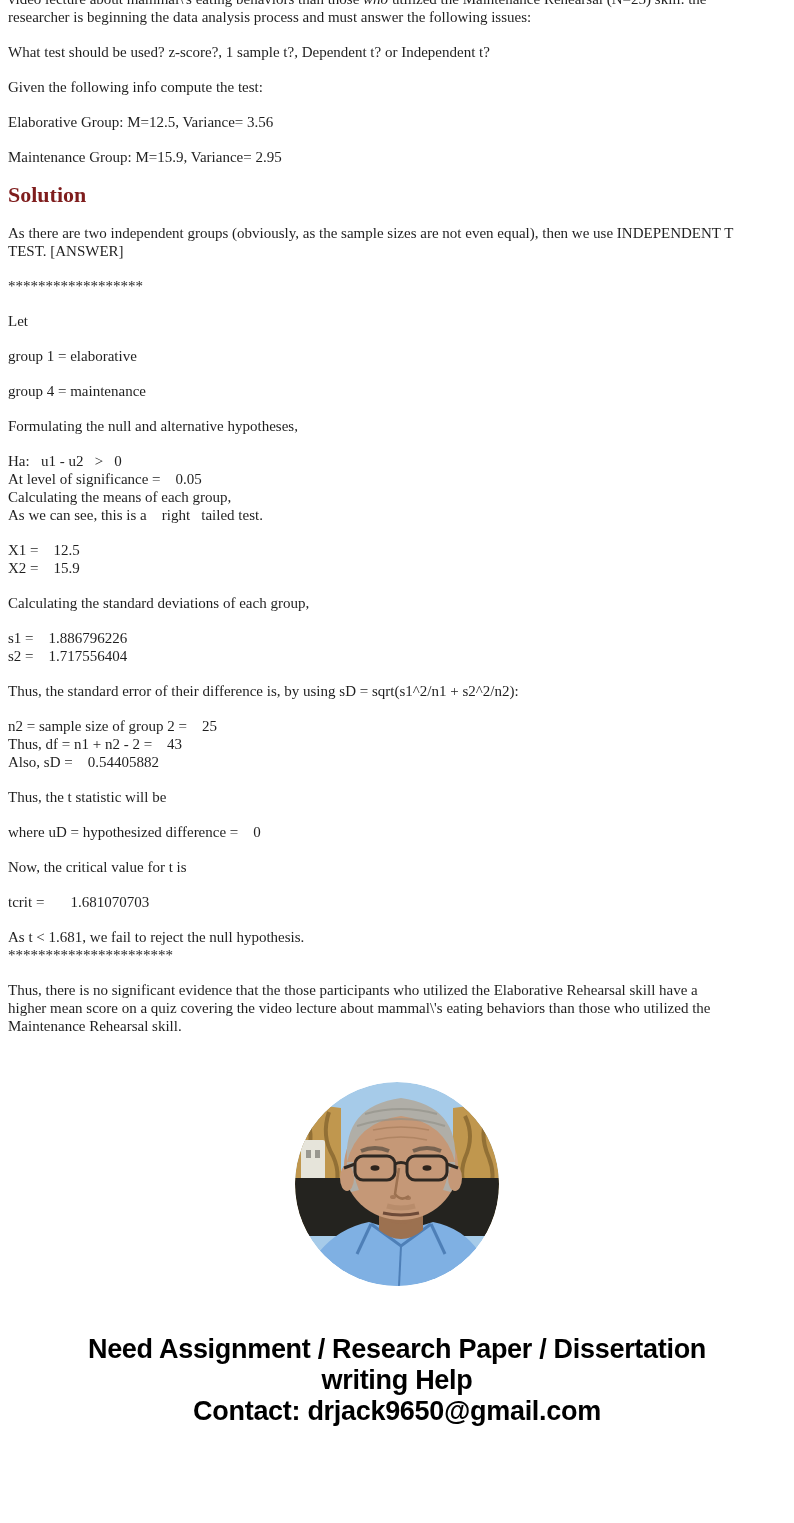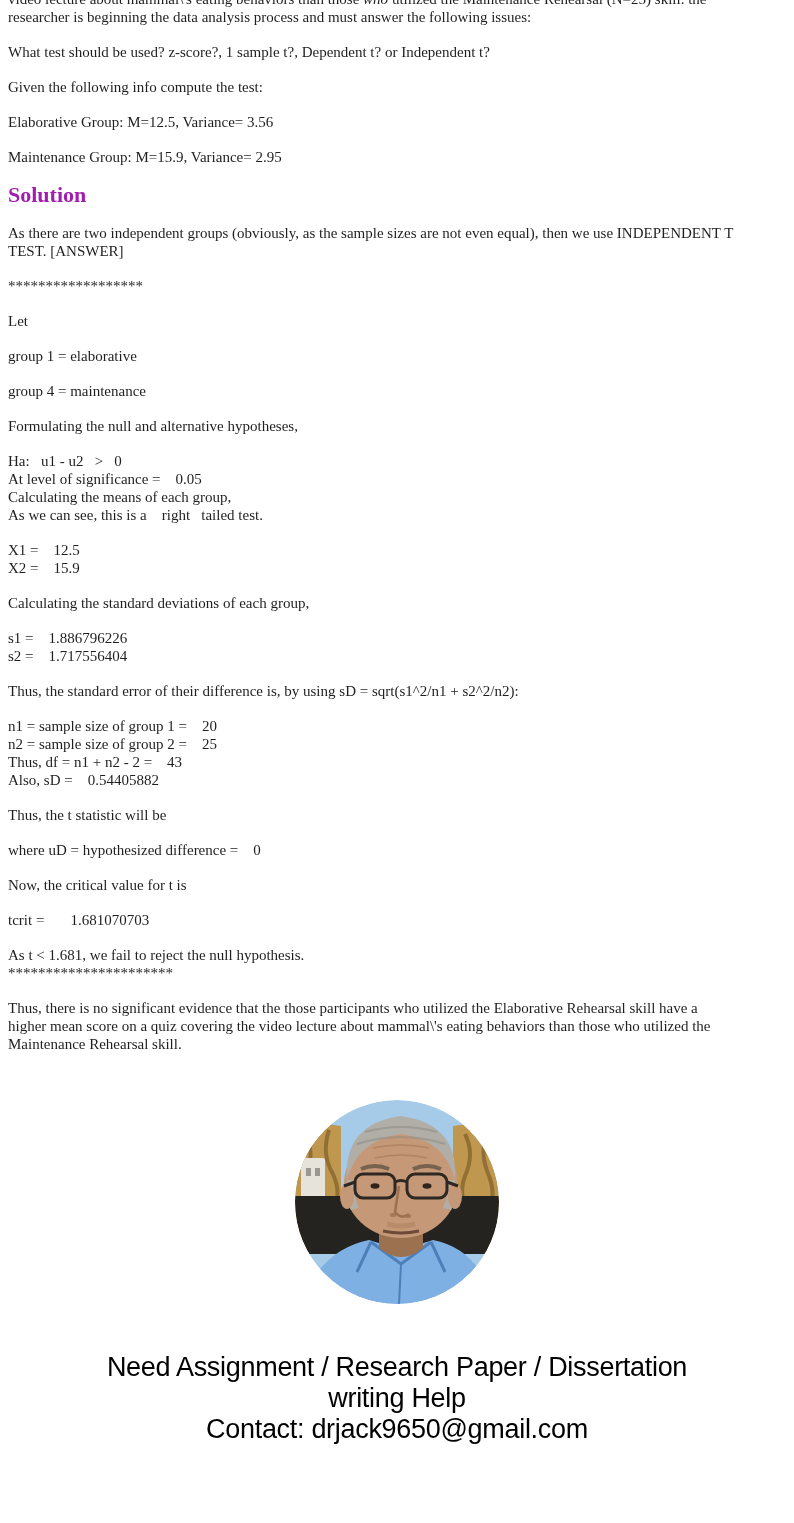--- a/index.html
+++ b/index.html
@@ -18,38 +18,38 @@
     font-size: 15px;
     line-height: 18px;
   }
   .doc > :first-child { margin-top: 0; }
   .para { margin: 17px 0; }
   .solution-heading {
     font-size: 22px;
     line-height: 24px;
     font-weight: bold;
     margin: 14px 0;
-    color: #a21caf;
+    color: #7f1d1d;
   }
   .ln { line-height: 18px; }
   .pre { white-space: pre-wrap; }
   .nowrap { white-space: nowrap; }
   i { font-style: italic; }
 
   .avatar-wrap {
     width: 204px; height: 204px;
     margin: 47px auto 0 auto;
     border-radius: 50%;
     overflow: hidden;
   }
   .footer {
     margin-top: 48px;
     text-align: center;
     font-family: "Liberation Sans", "DejaVu Sans", sans-serif;
-    font-weight: normal;
+    font-weight: bold;
     font-size: 27px;
     line-height: 31px;
     color: #000000;
     letter-spacing: -0.3px;
   }
 </style>
 </head>
 <body>
 
 <div class="doc">
@@ -93,21 +93,20 @@
   <div class="para">Calculating the standard deviations of each group,</div>
 
   <div class="para">
     <div class="ln pre">s1 =    1.886796226</div>
     <div class="ln pre">s2 =    1.717556404</div>
   </div>
 
   <div class="para">Thus, the standard error of their difference is, by using sD = sqrt(s1^2/n1 + s2^2/n2):</div>
 
   <div class="para">
-    <div class="ln pre">n1 = sample size of group 1 =    20</div>
     <div class="ln pre">n2 = sample size of group 2 =    25</div>
     <div class="ln pre">Thus, df = n1 + n2 - 2 =    43</div>
     <div class="ln pre">Also, sD =    0.54405882</div>
   </div>
 
   <div class="para">Thus, the t statistic will be</div>
 
 
   <div class="para pre">where uD = hypothesized difference =    0</div>
 

